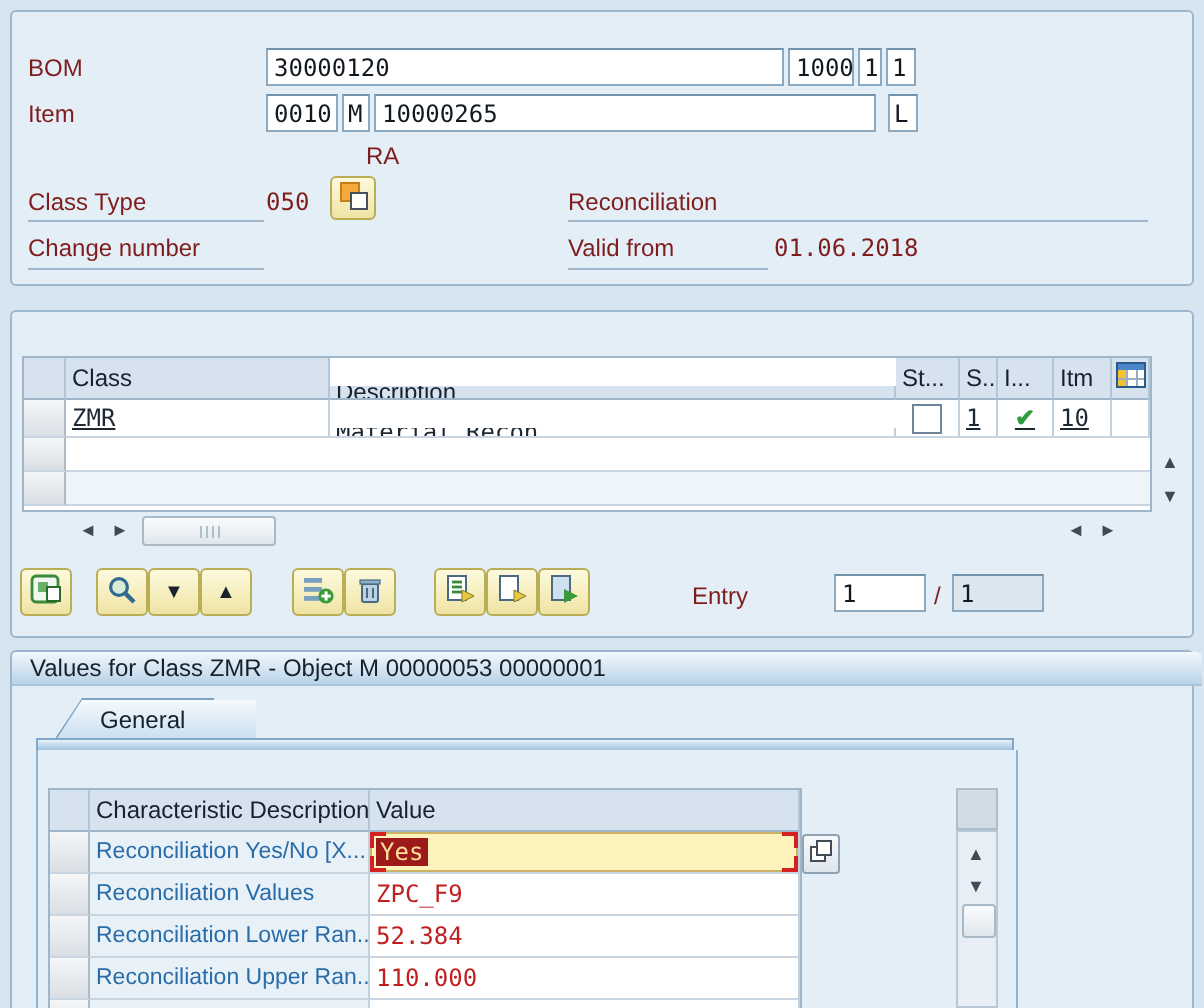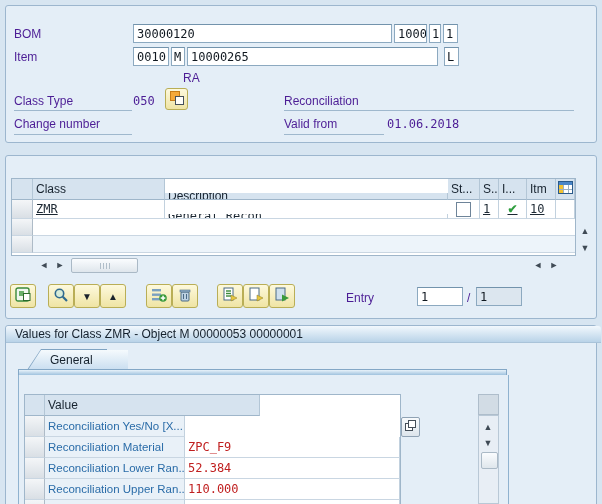--- a/index.html
+++ b/index.html
@@ -2,21 +2,21 @@
 <html><head>
 <meta charset="utf-8">
 <style>
   html,body{margin:0;padding:0;background:#b9c9d6;}
   .screen{
     position:relative;width:602px;height:504px;overflow:hidden;
     background:#d7e5f1;
     font-family:"Liberation Sans",sans-serif;font-size:12px;color:#1c2833;
   }
   .mono{font-family:"DejaVu Sans Mono",monospace;font-size:12px;}
-  .lbl{position:absolute;white-space:nowrap;color:#4c1d95;}
+  .lbl{position:absolute;white-space:nowrap;color:#7f1d1d;}
   .group{position:absolute;background:#e4eef7;border:1px solid #9cb6ce;border-radius:3px;}
   .gtitle{position:absolute;height:16px;line-height:16px;padding-left:9px;
     background:linear-gradient(#ffffff,#c8dcee);border-bottom:1px solid #a9c3d9;
     border-radius:3px 3px 0 0;color:#15212d;white-space:nowrap;}
   .fld{position:absolute;box-sizing:border-box;height:19px;line-height:16px;
     background:#fff;border:1px solid #8ca9c0;border-top-color:#7293ac;
     padding:1px 3px;font-family:"DejaVu Sans Mono",monospace;font-size:12px;color:#101820;
     white-space:nowrap;overflow:hidden;}
   .fld.ro{background:#dce6ef;}
   .uline{position:absolute;border-bottom:1px solid #9fb8cd;height:1px;}
@@ -128,21 +128,21 @@
             <line x1="5.5" y1="4" x2="5.5" y2="12" stroke="#9ab0c2"></line>
             <line x1="10.5" y1="4" x2="10.5" y2="12" stroke="#9ab0c2"></line>
             <line x1="1" y1="8.5" x2="14" y2="8.5" stroke="#9ab0c2"></line>
           </svg>
         </span>
       </div>
     </div>
     <div class="trow" style="height:19px;text-decoration:underline;">
       <div class="cell selcell w-sel"></div>
       <div class="cell w-class mono">ZMR</div>
-      <div class="cell w-desc mono">General Recon</div>
+      <div class="cell w-desc mono">Material Recon</div>
       <div class="cell w-st">
           <span class="checkbox"></span>
         </div>
       <div class="cell w-s mono">1</div>
       <div class="cell w-i">
           <span class="checkmark">✔</span>
         </div>
       <div class="cell w-itm mono">10</div>
       <div class="cell w-ic"></div>
     </div>
@@ -249,31 +249,41 @@
   <div class="gtitle" style="left:6px;top:326px;width:586px;background:linear-gradient(#f2f8fd,#b9d3e8);">Values for Class ZMR - Object M 00000053 00000001</div>
 
   <div class="tab-o" style="left:27px;top:349px;width:80px;height:21px;"></div>
   <div class="tab" style="left:28px;top:350px;width:78px;height:20px;">General</div>
   <div class="tabbar" style="left:18px;top:369px;width:489px;height:7px;"></div>
   <div class="tabpanel" style="left:18px;top:375px;width:489px;height:129px;"></div>
 
   <div class="tbl" style="left:24px;top:394px;width:377px;height:110px;border-bottom:none;">
     <div class="trow" style="height:21px;">
       <div class="cell hcell v-sel"></div>
+      <div class="cell hcell v-desc">Characteristic Description</div>
       <div class="cell hcell v-val" style="padding:0 3px;">Value</div>
     </div>
 
     <div class="trow" style="height:21px;">
       <div class="cell selcell v-sel"></div>
       <div class="cell v-desc bluetxt" style="background:#e9f1f8;">Reconciliation Yes/No [X...</div>
-    </div>
-
-    <div class="trow" style="height:21px;">
-      <div class="cell selcell v-sel"></div>
-      <div class="cell v-desc bluetxt" style="background:#e9f1f8;">Reconciliation Material</div>
+      <div class="cell v-val">
+        <div class="focusfld">
+          <span class="mono selrange">Yes</span>
+          <span class="fcorner fc-tl"></span>
+          <span class="fcorner fc-tr"></span>
+          <span class="fcorner fc-bl"></span>
+          <span class="fcorner fc-br"></span>
+        </div>
+      </div>
+    </div>
+
+    <div class="trow" style="height:21px;">
+      <div class="cell selcell v-sel"></div>
+      <div class="cell v-desc bluetxt" style="background:#e9f1f8;">Reconciliation Values</div>
       <div class="cell v-val mono redtxt" style="padding:0 3px;">ZPC_F9</div>
     </div>
 
     <div class="trow" style="height:21px;">
       <div class="cell selcell v-sel"></div>
       <div class="cell v-desc bluetxt" style="background:#e9f1f8;">Reconciliation Lower Ran...</div>
       <div class="cell v-val mono redtxt" style="padding:0 3px;">52.384</div>
     </div>
 
     <div class="trow" style="height:21px;">

